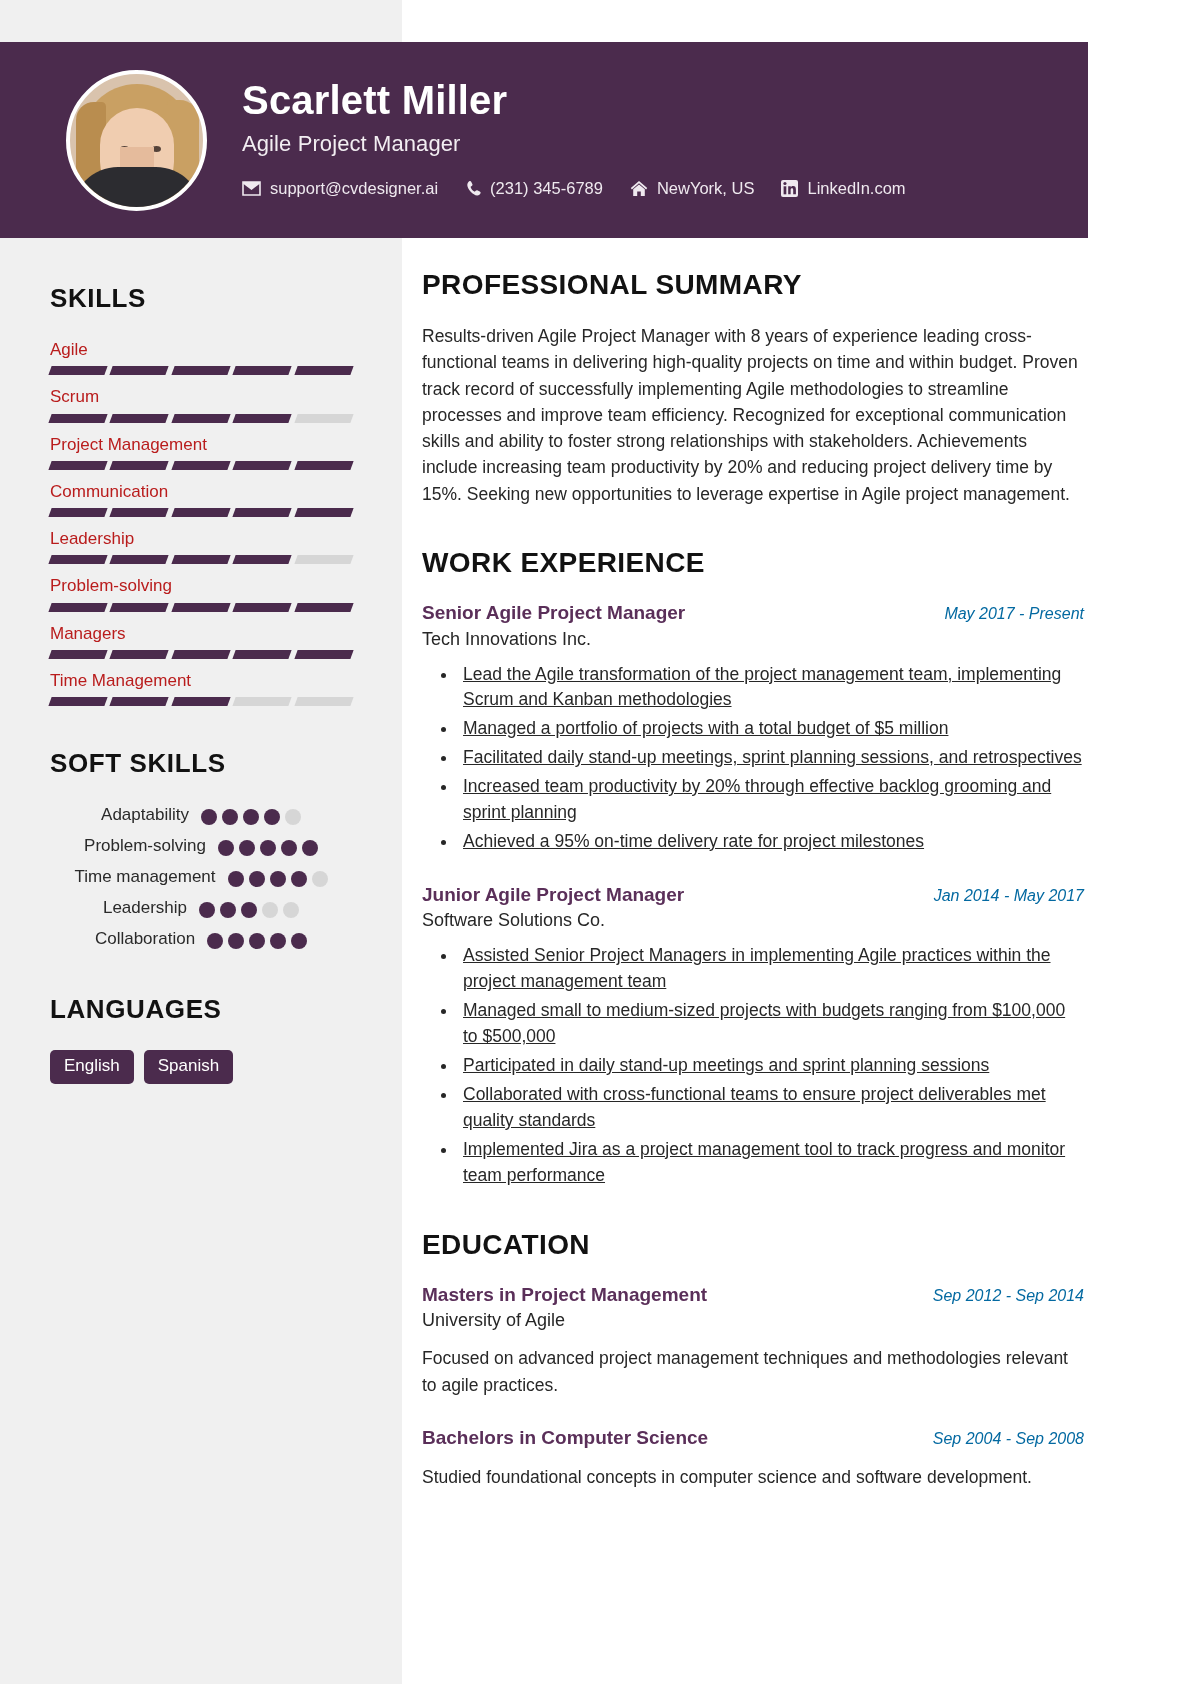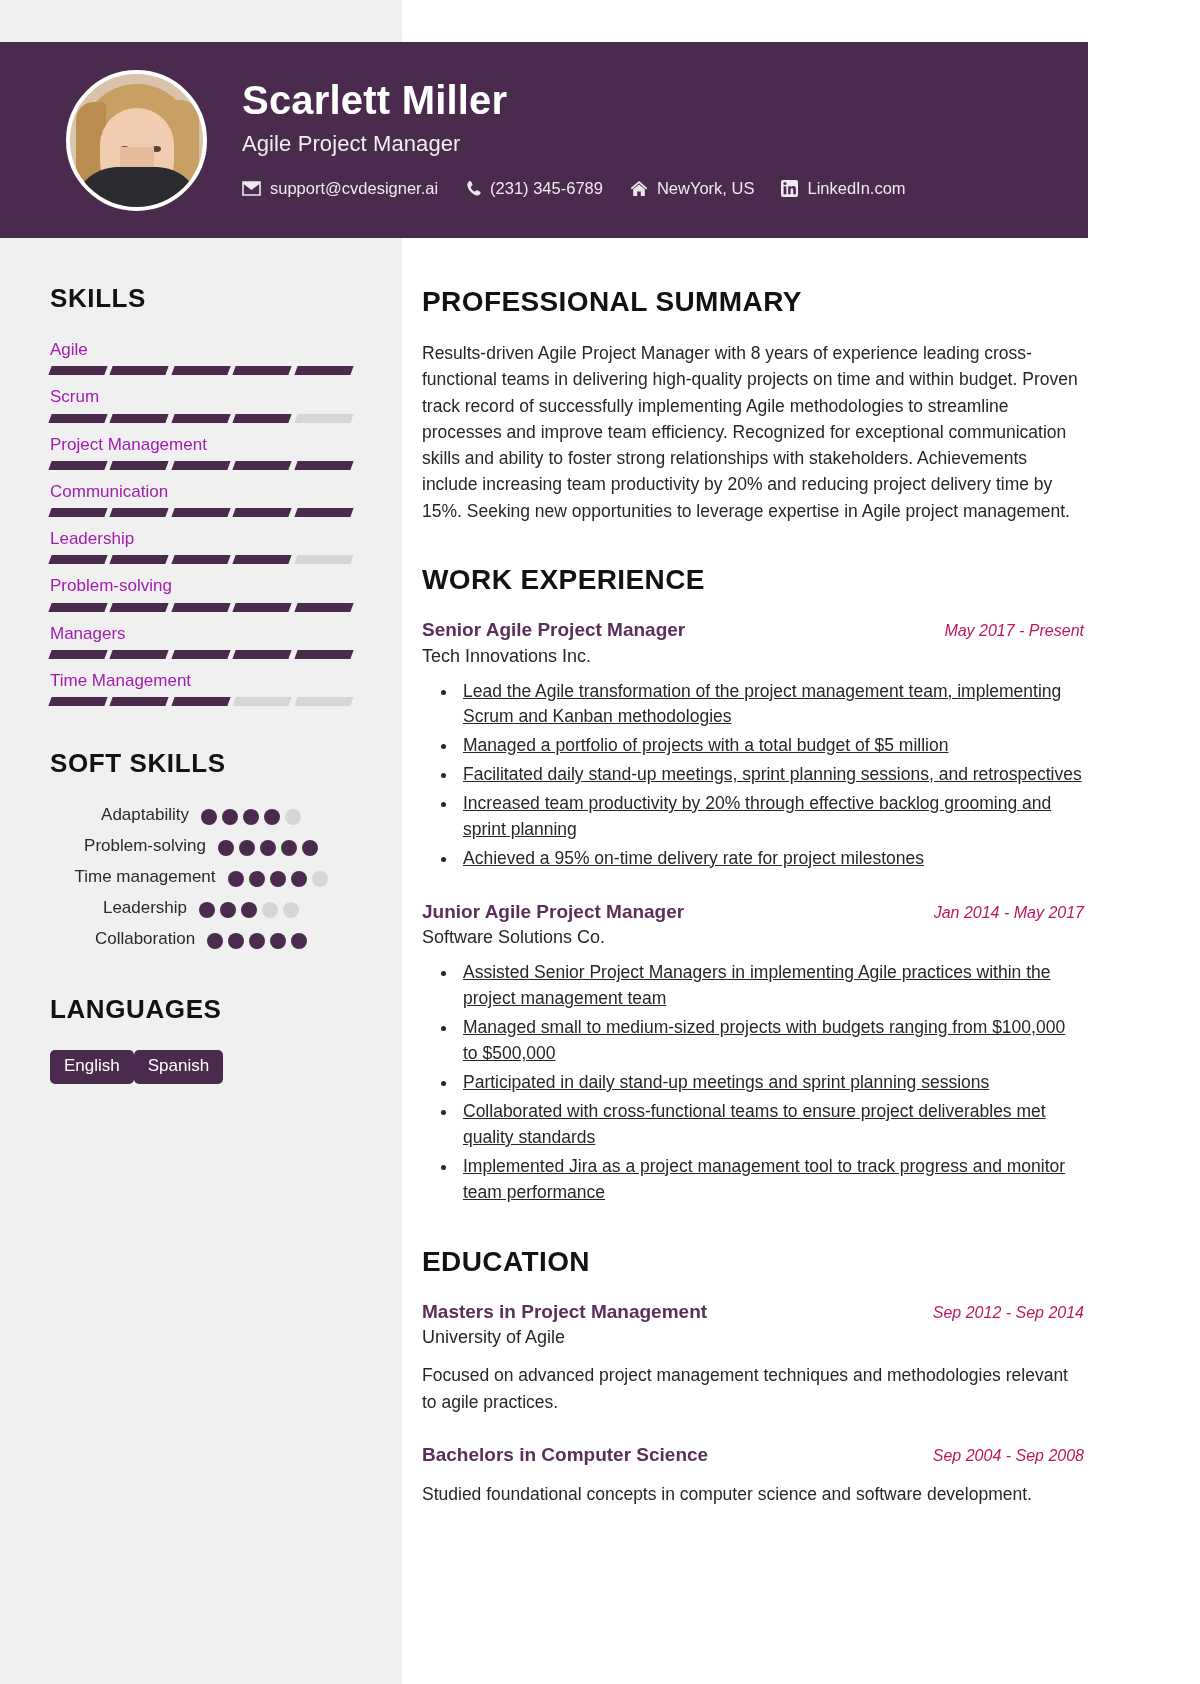--- a/index.html
+++ b/index.html
@@ -157,21 +157,21 @@
     font-size: 26px;
     font-weight: bold;
     color: #121212;
     letter-spacing: 0.6px;
     margin-bottom: 25px;
   }
 
   .skill-row { margin-bottom: 11px; }
   .skill-label {
     font-size: 17px;
-    color: #a21caf;
+    color: #b91c1c;
     margin-bottom: 6px;
     line-height: 1.25;
   }
   .skill-bar {
     display: flex;
     gap: 5px;
     height: 9px;
   }
   .seg {
     flex: 1;
@@ -205,39 +205,40 @@
     width: 16px;
     height: 16px;
     border-radius: 50%;
     background: #d6d6d6;
   }
   .dot.on { background: #4b2b4d; }
 
   .lang-block { margin-top: 44px; }
   .lang-list {
     display: flex;
+    gap: 10px;
     flex-wrap: wrap;
     margin-top: 22px;
   }
   .lang-pill {
     background: #4b2b4d;
     color: #ffffff;
     font-size: 17px;
     padding: 7px 14px 8px 14px;
     border-radius: 5px;
     line-height: 1.1;
   }
 
   
   .main {
     position: absolute;
     left: 402px;
     top: 238px;
     width: 798px;
-    padding: 48px 116px 0 20px;
+    padding: 31px 116px 0 20px;
   }
 
   .main-heading {
     font-size: 28px;
     font-weight: bold;
     color: #121212;
     letter-spacing: 0.4px;
     margin-bottom: 22px;
   }
   .main-heading.sp { margin-top: 40px; }
@@ -259,21 +260,21 @@
   }
   .entry-role {
     font-size: 19px;
     font-weight: bold;
     color: #5a2f59;
     line-height: 1.25;
   }
   .entry-date {
     font-size: 16px;
     font-style: italic;
-    color: #be185d;
+    color: #0369a1;
     white-space: nowrap;
     flex-shrink: 0;
   }
   .entry-org {
     font-size: 18px;
     color: #272727;
     margin-top: 4px;
   }
   .entry-desc {
     font-size: 17.5px;

